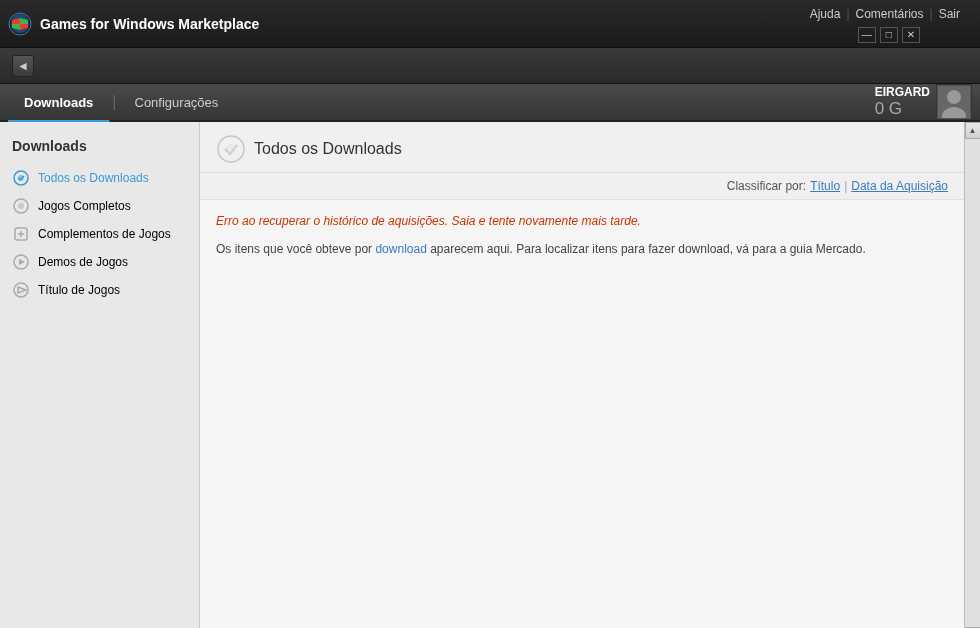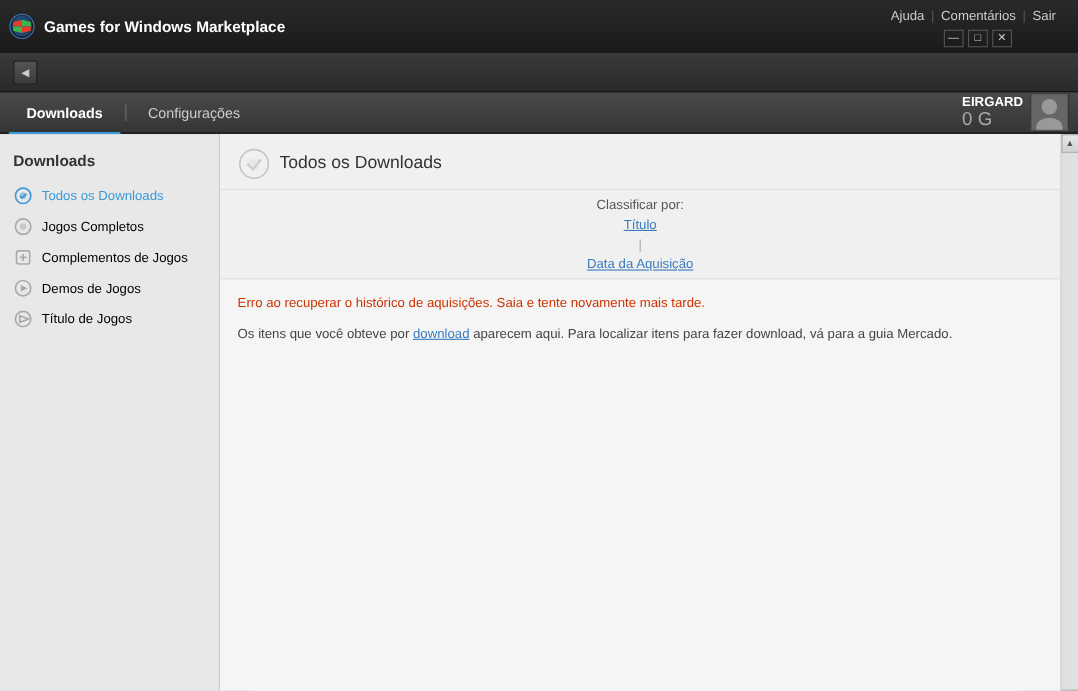--- a/index.html
+++ b/index.html
@@ -245,46 +245,45 @@
     .sort-bar {
       display: flex;
       align-items: center;
       justify-content: flex-end;
       padding: 6px 16px;
       font-size: 12px;
       color: #555;
       gap: 4px;
       border-bottom: 1px solid #e0e0e0;
       background: #f0f0f0;
-      flex-direction: column;
     }
     .sort-link {
       color: #3a7abf;
       text-decoration: underline;
       cursor: pointer;
     }
     .sort-sep { color: #aaa; }
 
     .content-body {
       padding: 14px 16px;
       flex: 1;
     }
     .error-text {
       color: #cc3300;
       font-size: 12px;
       margin-bottom: 12px;
+      font-style: italic;
     }
     .info-text {
       color: #444;
       font-size: 12px;
       line-height: 1.5;
     }
     .info-link {
       color: #3a7abf;
-      text-decoration: underline;
       cursor: pointer;
     }
 
     
     .scrollbar {
       width: 16px;
       background: #ddd;
       border-left: 1px solid #bbb;
       display: flex;
       flex-direction: column;

